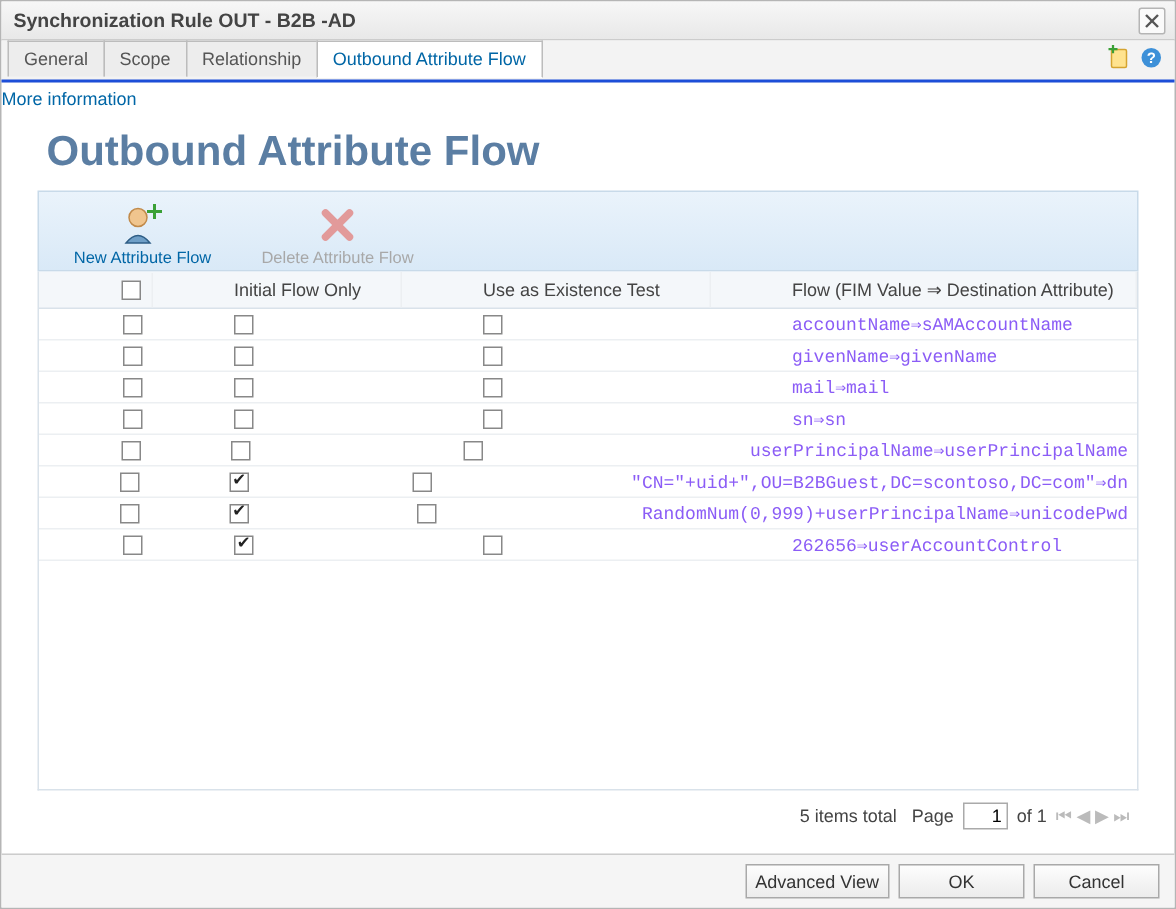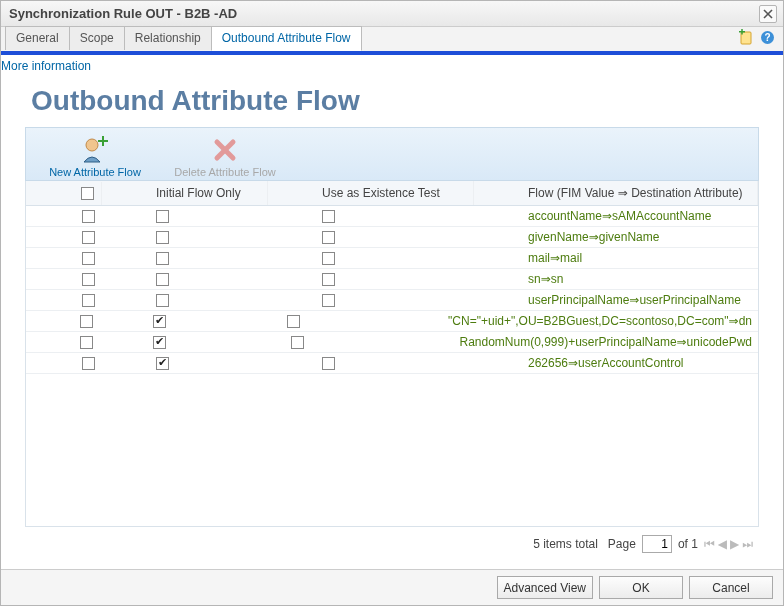--- a/index.html
+++ b/index.html
@@ -19,21 +19,21 @@
     height: 26px;
   }
   .titlebar .title { font-weight: bold; color:#444; font-size:13px; }
   .closebtn {
     width:18px; height:18px; border:1px solid #b5b5b5; background:#fafafa; border-radius:2px;
     display:flex; align-items:center; justify-content:center; cursor:pointer;
   }
   .closebtn svg { width:10px; height:10px; }
   .tabbar {
     display:flex; align-items:center; justify-content:space-between;
-    border-bottom:4px solid #1d4ed8; background:#f3f3f3;
+    border-bottom:2px solid #1d4ed8; background:#f3f3f3;
     padding:0 8px 4px 4px;
     height:28px;
   }
   .tabs { display:flex; align-items:flex-end; gap:0; }
   .tab {
     border:1px solid #bcbcbc; border-bottom:none;
     background:#ededed;
     padding:4px 10px 5px 10px;
     margin-right:-1px;
     font-size:12px; color:#555;
@@ -67,21 +67,21 @@
     display:flex; background:#f4f7fa; border-bottom:1px solid #d9e2ea;
     font-size:12px; color:#444; align-items:center;
   }
   .gcol { padding:5px 6px; border-right:1px solid #eceff2; display:flex; align-items:center;margin-left:48px; }
   .gcol.sel { width:28px; justify-content:center; }
   .gcol.initial { width:118px; }
   .gcol.exist { width:158px; }
   .gcol.flow { flex:1; }
   .grow { display:flex; border-bottom:1px solid #eceff2; align-items:center; min-height:21px; }
   .grow .gcol { border-right:none; padding:2px 6px; }
-  .grow .gcol.flow a { color:#4d7c0f; text-decoration:none; cursor:pointer; }
+  .grow .gcol.flow a { color:#8b5cf6; text-decoration:none; cursor:pointer;font-family:Liberation Mono, monospace; }
   .cbox {
     width:13px; height:13px; border:1px solid #888; background:#fff; display:inline-flex; align-items:center; justify-content:center;
     cursor:pointer;
   }
   .cbox.checked::after {
     content:"✔"; font-size:11px; color:#222; line-height:1; transform:translateY(-1px);
   }
   .gbody { flex:1; overflow:auto; }
   .pager { display:flex; justify-content:flex-end; align-items:center; gap:10px; padding:8px 6px; font-size:12px; color:#444; }
   .pager .pgnum { width:30px; height:18px; border:1px solid #aaa; text-align:right; padding:1px 3px; font-size:12px; }

